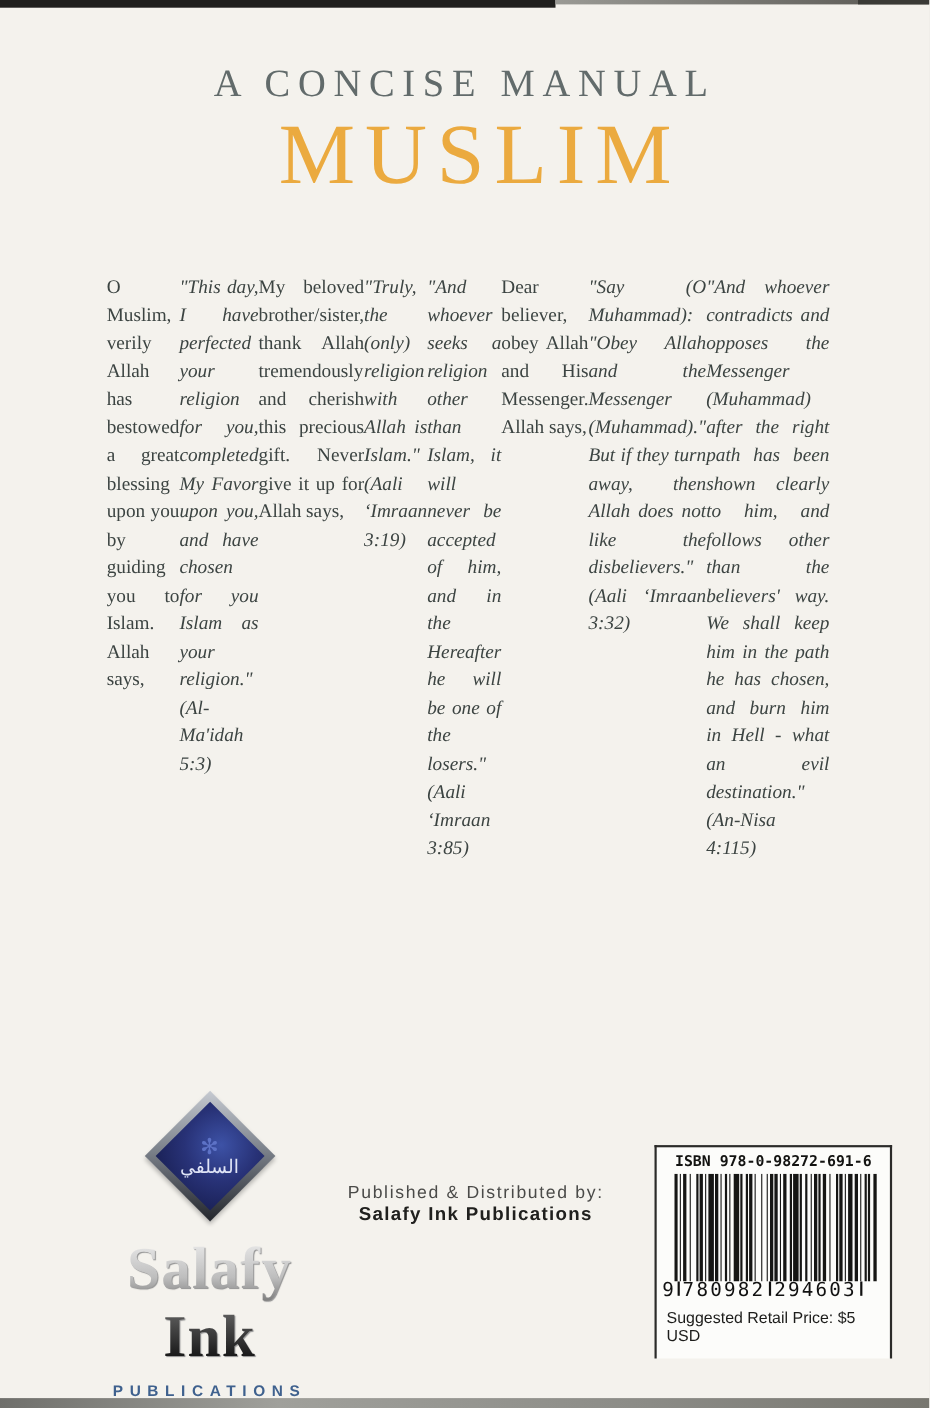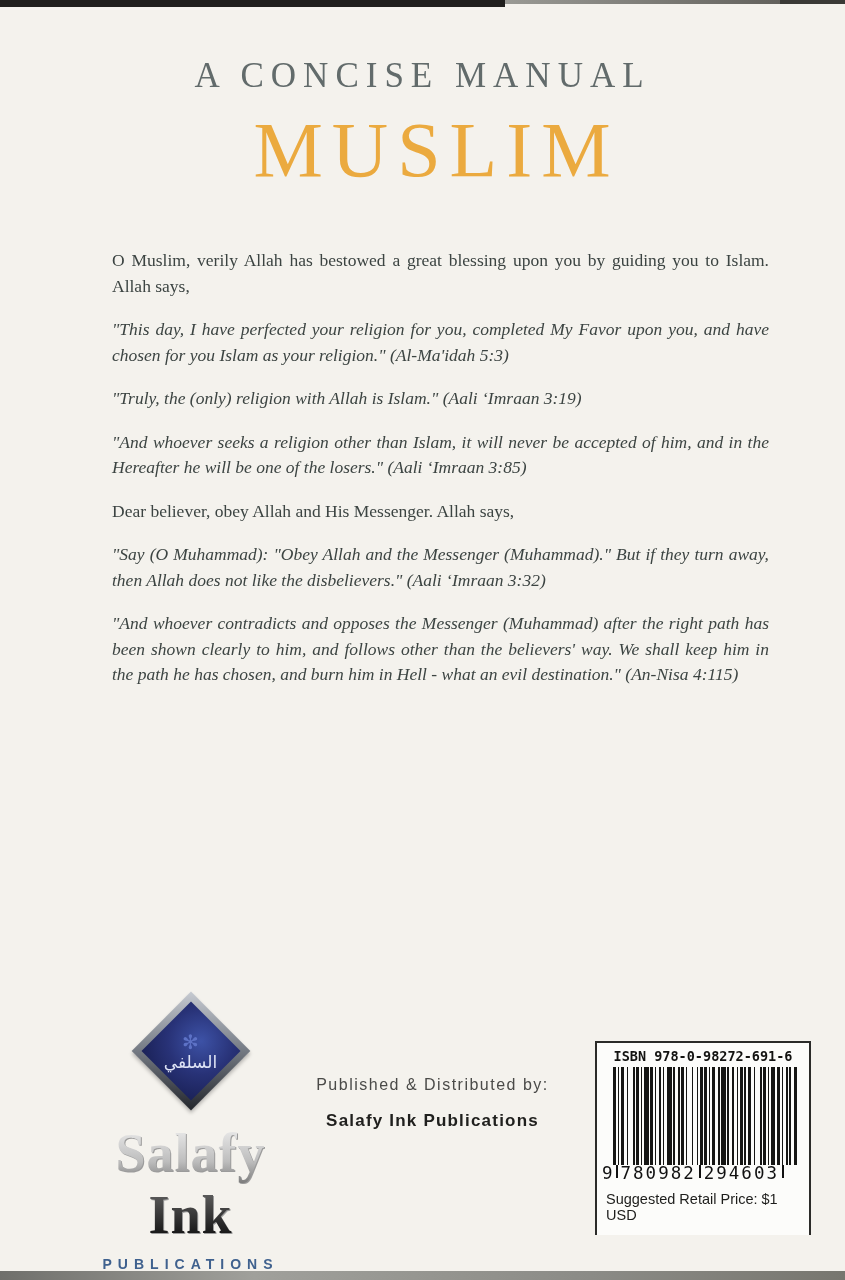--- a/index.html
+++ b/index.html
@@ -10,24 +10,24 @@
   .scan-top-dark{position:absolute;left:0;top:0;width:505px;height:7px;background:#201f1d;}
   .scan-top-gray{position:absolute;left:505px;top:0;width:340px;height:4px;
     background:linear-gradient(90deg,#9a9a95,#55544f);}
   .scan-bottom{position:absolute;left:0;top:1271px;width:845px;height:9px;
     background:linear-gradient(90deg,#6f6f6b,#a0a09b 30%,#8b8b86 70%,#77766f);}
 
   
   .title-block{position:absolute;left:0;top:58px;width:845px;text-align:center;line-height:1.05;}
   .title-line1{font-size:35px;letter-spacing:7px;color:#626b6b;}
   .title-line2{font-size:45px;letter-spacing:10px;color:#5e6767;margin-top:3px;}
-  .title-line3{font-size:78px;letter-spacing:9px;color:#ebaa3f;margin-top:14px;font-weight:normal;padding-left:28px;}
-
-  
-  .body-text{position:absolute;left:112px;top:248px;width:657px;display:flex;flex-direction:column;gap:18px;}
+  .title-line3{font-size:78px;letter-spacing:9px;color:#ebaa3f;margin-top:4px;font-weight:normal;padding-left:28px;}
+
+  
+  .body-text{position:absolute;left:97px;top:248px;width:657px;display:flex;flex-direction:row;}
   .para{margin:0;font-size:17.5px;line-height:25.5px;color:#3c4442;text-align:justify;}
   .para.quote{font-style:italic;}
 
   
   .logo-block{position:absolute;left:88px;top:982px;width:205px;text-align:center;}
   .diamond-wrap{height:138px;display:flex;align-items:center;justify-content:center;}
   .diamond-outer{width:84px;height:84px;transform:rotate(45deg);
     background:linear-gradient(135deg,#c6cad1 0%,#7c828b 45%,#23262c 100%);
     display:flex;align-items:center;justify-content:center;box-shadow:2px 2px 4px rgba(0,0,0,.25);}
   .diamond-inner{width:70px;height:70px;
@@ -40,21 +40,21 @@
     background:linear-gradient(180deg,#f2f2f2 0%,#bdbdbd 32%,#5c5c5c 58%,#141414 92%);
     -webkit-background-clip:text;background-clip:text;color:transparent;
     filter:drop-shadow(1px 1px 0px #9b9b9b);margin-top:2px;}
   .logo-tagline{margin-top:10px;font-family:"Liberation Sans",sans-serif;font-weight:bold;
     font-size:14px;letter-spacing:6px;color:#3f618e;}
 
   
   .publisher-block{position:absolute;left:300px;top:1076px;width:265px;text-align:center;
     font-family:"Liberation Sans",sans-serif;color:#4a4a48;}
   .pub-label{font-size:16px;letter-spacing:1.5px;}
-  .pub-name{font-size:17px;font-weight:bold;letter-spacing:1.2px;color:#20201e;margin-top:17px;}
+  .pub-name{font-size:17px;font-weight:bold;letter-spacing:1.2px;color:#20201e;}
   .pub-site{font-size:17px;letter-spacing:1.5px;color:#3a3a38;margin-top:3px;}
 
   
   .barcode-box{position:absolute;left:595px;top:1041px;width:216px;height:194px;box-sizing:border-box;
     background:#fcfcfa;border:2px solid #2b2b29;border-bottom:none;padding-top:5px;}
   .isbn-label{text-align:center;font-family:"DejaVu Sans Mono",monospace;font-weight:bold;
     font-size:13.5px;color:#131311;white-space:nowrap;}
   .bars{margin:3px 12px 0 16px;height:98px;display:flex;align-items:stretch;overflow:hidden;}
   .bars .bar{height:100%;}
   .digits-row{display:flex;align-items:flex-start;justify-content:flex-start;
@@ -77,20 +77,21 @@
   <div class="scan-bottom"></div>
 
   <div class="title-block">
     <div class="title-line1">A CONCISE MANUAL</div>
     <div class="title-line3">MUSLIM</div>
   </div>
 
   <div class="body-text" id="body-text">
       <p class="para normal">O Muslim, verily Allah has bestowed a great blessing upon you by guiding you to Islam. Allah says,</p>
       <p class="para quote">"This day, I have perfected your religion for you, completed My Favor upon you, and have chosen for you Islam as your religion." (Al-Ma'idah 5:3)</p>
+      <p class="para normal">My beloved brother/sister, thank Allah tremendously and cherish this precious gift. Never give it up for Allah says,</p>
       <p class="para quote">"Truly, the (only) religion with Allah is Islam." (Aali ‘Imraan 3:19)</p>
       <p class="para quote">"And whoever seeks a religion other than Islam, it will never be accepted of him, and in the Hereafter he will be one of the losers." (Aali ‘Imraan 3:85)</p>
       <p class="para normal">Dear believer, obey Allah and His Messenger. Allah says,</p>
       <p class="para quote">"Say (O Muhammad): "Obey Allah and the Messenger (Muhammad)." But if they turn away, then Allah does not like the disbelievers." (Aali ‘Imraan 3:32)</p>
       <p class="para quote">"And whoever contradicts and opposes the Messenger (Muhammad) after the right path has been shown clearly to him, and follows other than the believers' way. We shall keep him in the path he has chosen, and burn him in Hell - what an evil destination." (An-Nisa 4:115)</p>
     </div>
 
   <div class="logo-block">
     <div class="diamond-wrap">
       <div class="diamond-outer">
@@ -197,16 +198,16 @@
         <div class="bar" style="width: 4.65px; flex: 0 0 auto; background: rgb(22, 22, 20);"></div>
       </div>
     <div class="digits-row">
       <span>9</span>
       <span class="guard-stub"></span>
       <span class="digit-group">780982</span>
       <span class="guard-stub"></span>
       <span class="digit-group">294603</span>
       <span class="guard-stub"></span>
     </div>
-    <div class="price">Suggested Retail Price: $1 USD</div>
+    <div class="price">Suggested Retail Price: $5 USD</div>
   </div>
 
 </div>
 
 </body></html>

